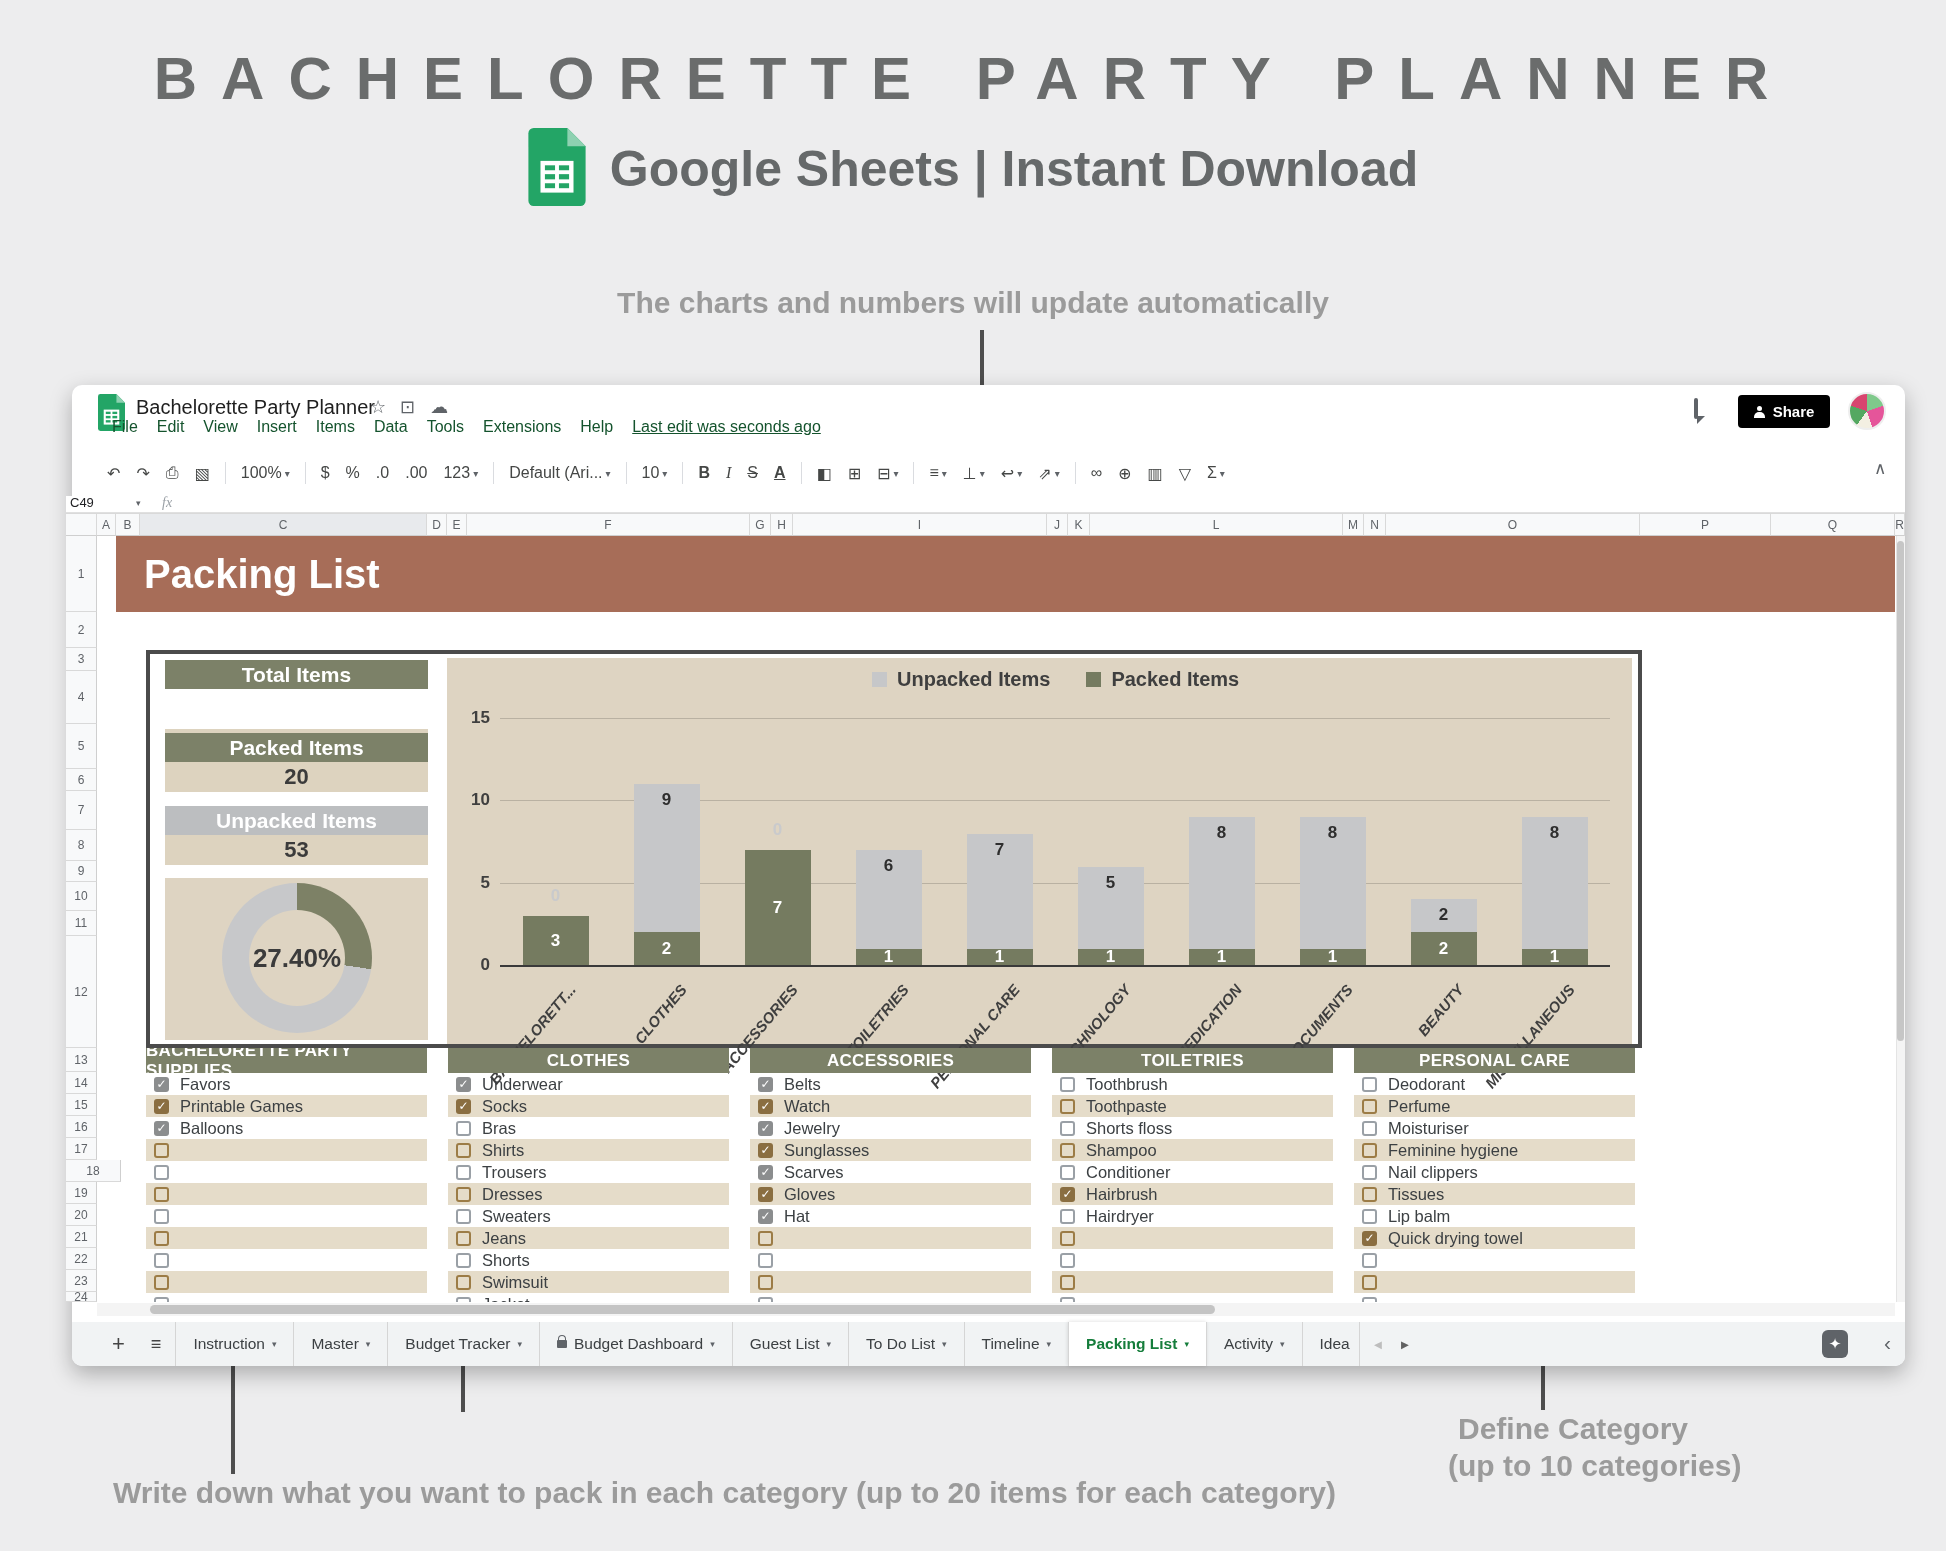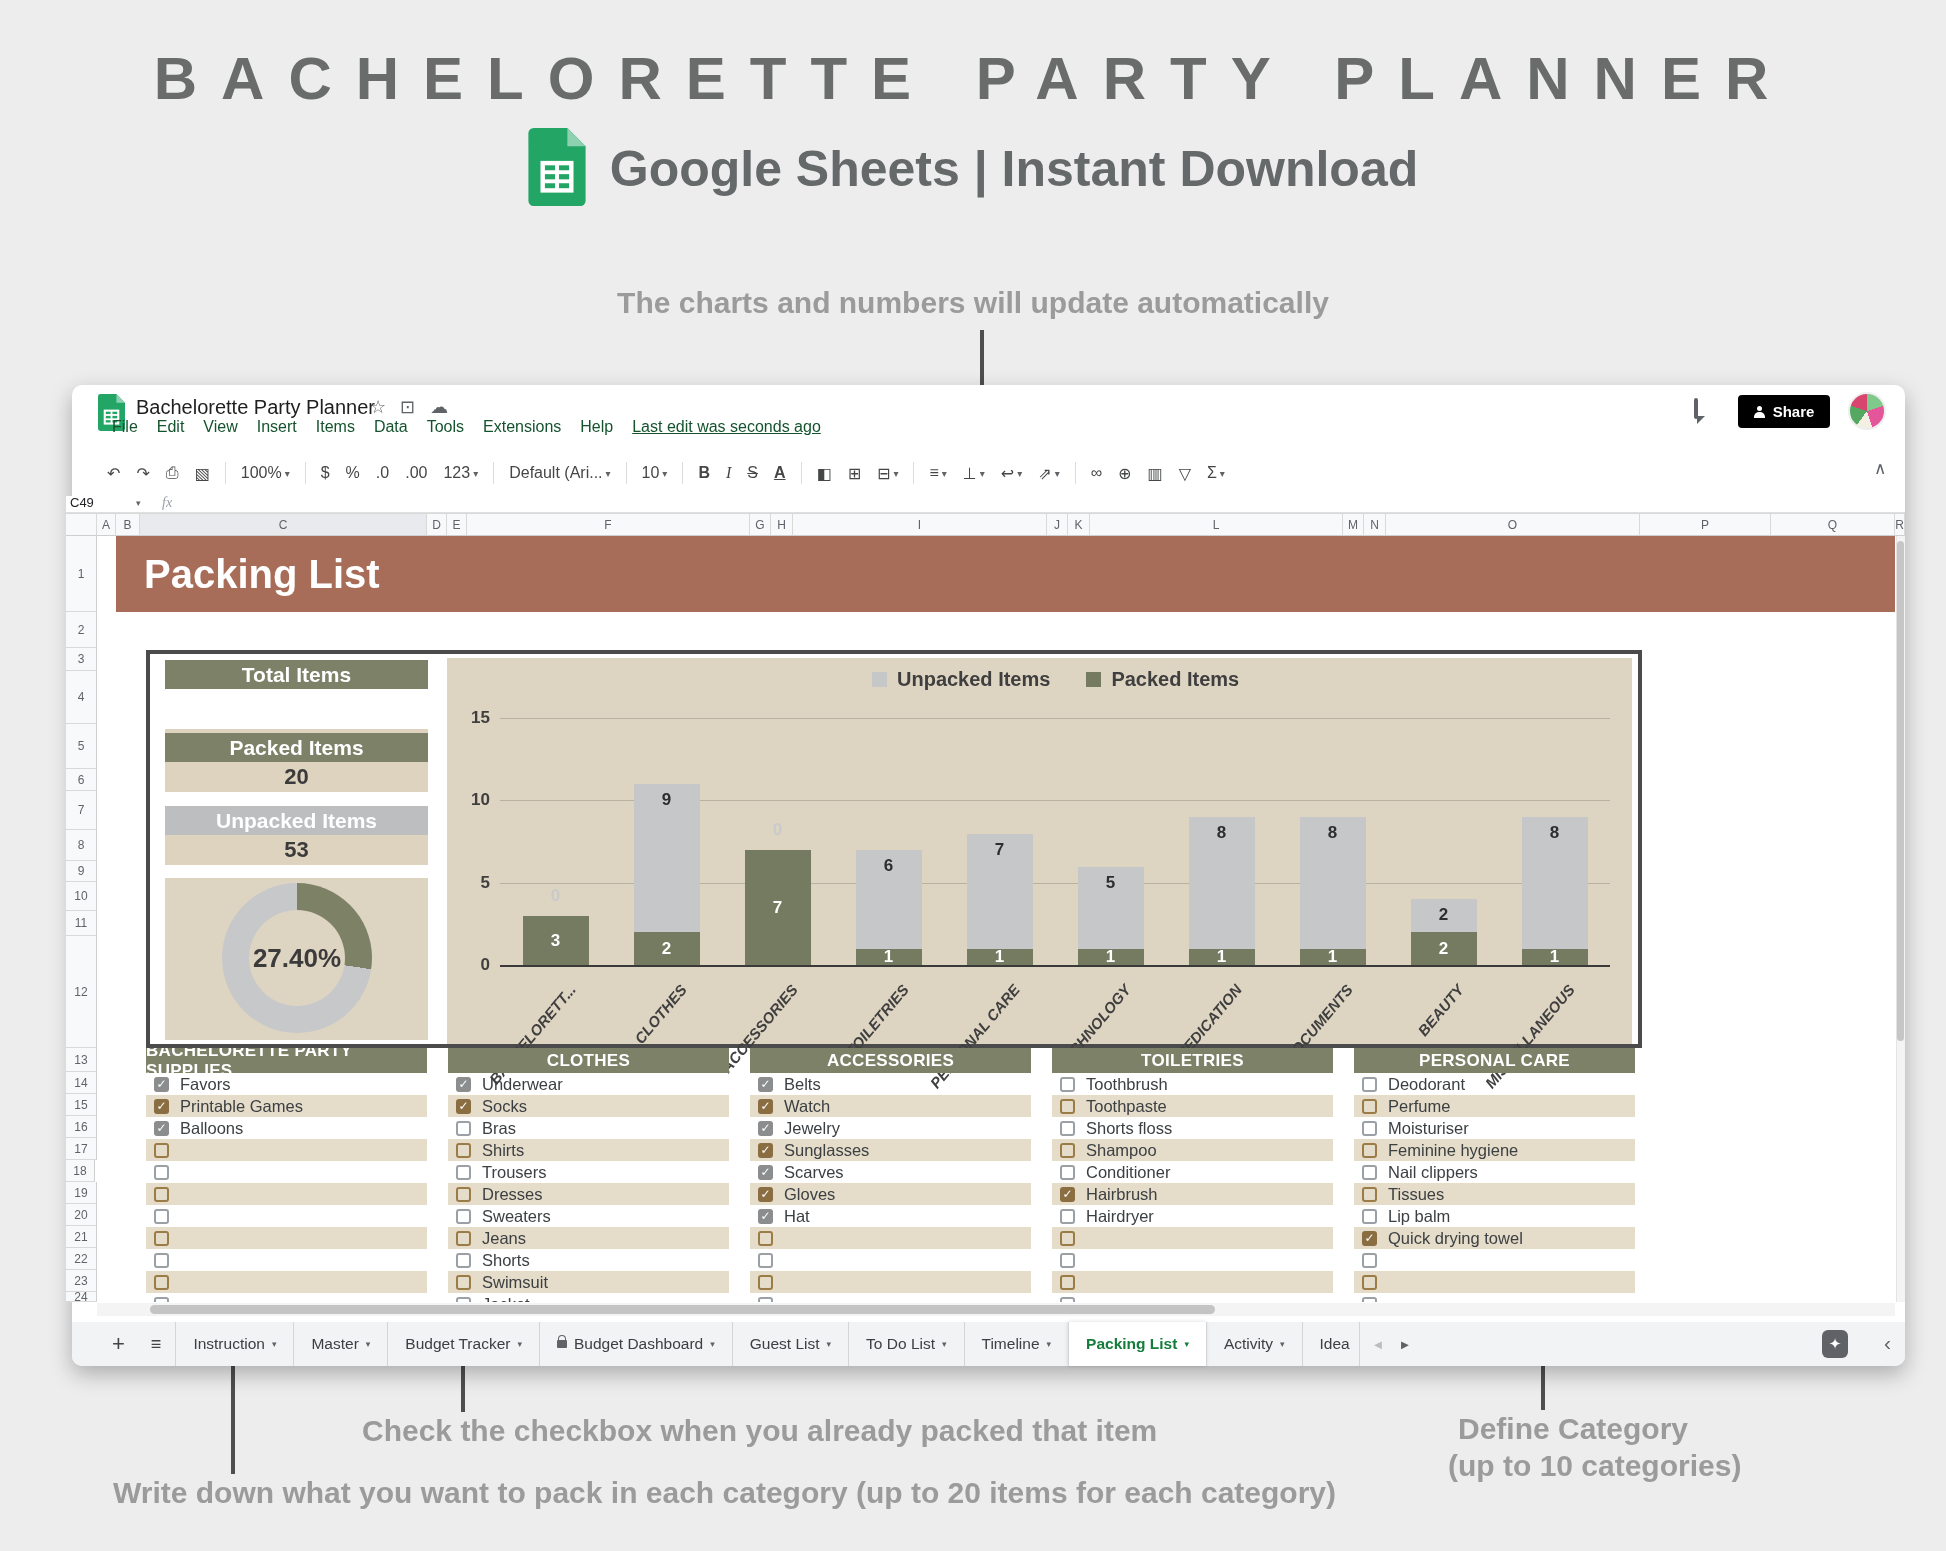--- a/index.html
+++ b/index.html
@@ -252,21 +252,21 @@
       <div class="abs rownum" style="position: absolute; left: 66px; top: 830px; width: 31px; height: 31px;">8</div>
       <div class="abs rownum" style="position: absolute; left: 66px; top: 861px; width: 31px; height: 21px;">9</div>
       <div class="abs rownum" style="position: absolute; left: 66px; top: 882px; width: 31px; height: 29px;">10</div>
       <div class="abs rownum" style="position: absolute; left: 66px; top: 911px; width: 31px; height: 25px;">11</div>
       <div class="abs rownum" style="position: absolute; left: 66px; top: 936px; width: 31px; height: 112px;">12</div>
       <div class="abs rownum" style="position: absolute; left: 66px; top: 1048px; width: 31px; height: 24px;">13</div>
       <div class="abs rownum" style="position: absolute; left: 66px; top: 1072px; width: 31px; height: 22px;">14</div>
       <div class="abs rownum" style="position: absolute; left: 66px; top: 1094px; width: 31px; height: 22px;">15</div>
       <div class="abs rownum" style="position: absolute; left: 66px; top: 1116px; width: 31px; height: 22px;">16</div>
       <div class="abs rownum" style="position: absolute; left: 66px; top: 1138px; width: 31px; height: 22px;">17</div>
-      <div class="abs rownum" style="position: absolute; left: 66px; top: 1160px; width: 29px; height: 22px;">18</div>
+      <div class="abs rownum" style="position: absolute; left: 66px; top: 1160px; width: 55px; height: 22px;">18</div>
       <div class="abs rownum" style="position: absolute; left: 66px; top: 1182px; width: 31px; height: 22px;">19</div>
       <div class="abs rownum" style="position: absolute; left: 66px; top: 1204px; width: 31px; height: 22px;">20</div>
       <div class="abs rownum" style="position: absolute; left: 66px; top: 1226px; width: 31px; height: 22px;">21</div>
       <div class="abs rownum" style="position: absolute; left: 66px; top: 1248px; width: 31px; height: 22px;">22</div>
       <div class="abs rownum" style="position: absolute; left: 66px; top: 1270px; width: 31px; height: 22px;">23</div>
       <div class="abs rownum" style="position: absolute; left: 66px; top: 1292px; width: 31px; height: 10px;">24</div>
     </div>
 
   <div class="abs bandtitle">Packing List</div>
   <div class="abs dashbox"></div>
@@ -636,17 +636,16 @@
         <span>Idea</span>
       </div>
       <div class="tnav">
         <span style="color: rgb(189, 189, 189);">◄</span>
         <span style="color: rgb(97, 97, 97);">►</span>
       </div>
     </div>
   <div class="abs explore">✦</div>
   <div class="abs sidechev">‹</div>
 
-  <div class="abs note" style="left:362px;top:1414px;">Check the checkbox when you already packed that item</div>
   <div class="abs note" style="left:1458px;top:1412px;">Define Category</div>
   <div class="abs note" style="left:1448px;top:1449px;">(up to 10 categories)</div>
   <div class="abs note" style="left:113px;top:1476px;">Write down what you want to pack in each category (up to 20 items for each category)</div>
 </div>
 
 </body></html>

